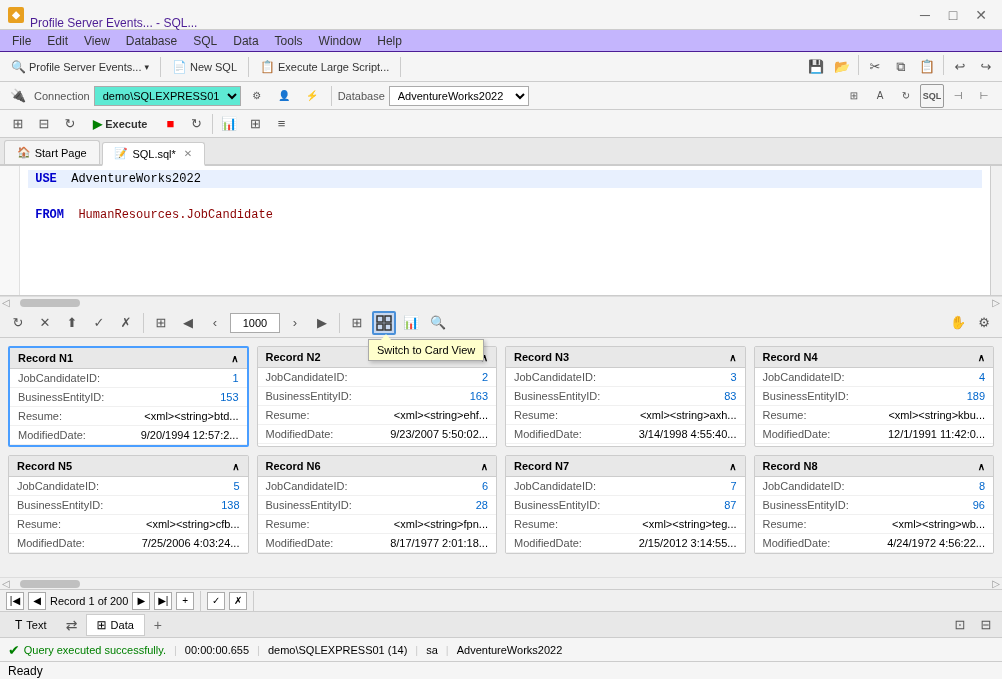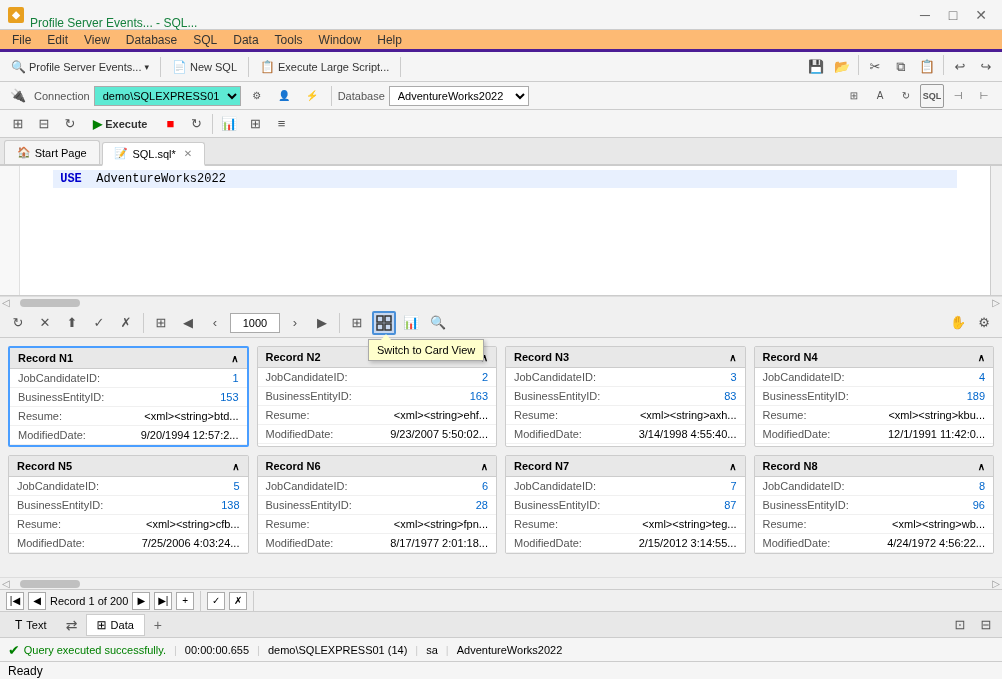--- a/index.html
+++ b/index.html
@@ -2,26 +2,26 @@
 <html><head>
   <meta charset="utf-8">
   <style>
     * { box-sizing: border-box; margin: 0; padding: 0; }
     body { font-family: 'Segoe UI', Arial, sans-serif; font-size: 12px; background: #f0f0f0; color: #000; width: 1002px; height: 679px; overflow: hidden; }
     
     
     .title-bar { height: 30px; background: #f5f5f5; display: flex; align-items: center; justify-content: space-between; padding: 0 8px; border-bottom: 1px solid #ccc; }
     .title-bar-left { display: flex; align-items: center; gap: 6px; }
     .title-bar-icon { width: 16px; height: 16px; background: #e8a020; border-radius: 2px; display: flex; align-items: center; justify-content: center; color: white; font-size: 10px; font-weight: bold; }
-    .title-bar-text { font-size: 12px; color: #15803d; margin-top: 16px; }
+    .title-bar-text { font-size: 12px; color: #4c1d95; margin-top: 16px; }
     .title-bar-controls { display: flex; gap: 2px; }
     .title-bar-btn { width: 26px; height: 20px; border: none; background: transparent; cursor: pointer; display: flex; align-items: center; justify-content: center; font-size: 14px; color: #666; }
 
     
-    .menu-bar { height: 22px; background: #fdba74; display: flex; align-items: center; padding: 0 4px; border-bottom: 3px solid #4c1d95; }
+    .menu-bar { height: 22px; background: #c4b5fd; display: flex; align-items: center; padding: 0 4px; border-bottom: 1px solid #4c1d95; }
     .menu-item { padding: 2px 8px; font-size: 12px; cursor: pointer; color: #333; }
 
     
     .toolbar { height: 30px; background: #f5f5f5; display: flex; align-items: center; padding: 0 4px; border-bottom: 1px solid #ccc; gap: 2px; }
     .toolbar-btn { height: 24px; padding: 0 6px; border: 1px solid transparent; background: transparent; cursor: pointer; display: flex; align-items: center; gap: 3px; font-size: 11px; color: #333; border-radius: 2px; }
     .toolbar-sep { width: 1px; height: 20px; background: #ccc; margin: 0 2px; }
 
     
     .toolbar2 { height: 28px; background: #f5f5f5; display: flex; align-items: center; padding: 0 6px; border-bottom: 1px solid #ccc; gap: 4px; }
     .connection-label { font-size: 11px; color: #555; }
@@ -33,21 +33,21 @@
     .toolbar3 { height: 28px; background: #f5f5f5; display: flex; align-items: center; padding: 0 6px; border-bottom: 1px solid #ccc; gap: 2px; }
     .exec-btn { height: 22px; padding: 0 8px; border: 1px solid transparent; background: transparent; cursor: pointer; display: flex; align-items: center; gap: 3px; font-size: 11px; font-weight: 600; color: #333; }
 
     
     .tab-bar { height: 28px; background: #e8e8e8; display: flex; align-items: flex-end; padding: 0 4px; border-bottom: 2px solid #ccc; }
     .tab { height: 24px; padding: 0 12px; border: 1px solid #ccc; border-bottom: none; background: #f5f5f5; cursor: pointer; display: flex; align-items: center; gap: 4px; font-size: 11px; margin-right: 2px; border-radius: 3px 3px 0 0; }
     .tab.active { background: white; border-bottom: 2px solid white; margin-bottom: -2px; }
     .tab-close { font-size: 10px; color: #888; cursor: pointer; margin-left: 4px; }
 
     
-    .sql-editor { height: 130px; background: white; border-bottom: 1px solid #ccc; display: flex; overflow: hidden; position: relative; gap: 25px; }
+    .sql-editor { height: 130px; background: white; border-bottom: 1px solid #ccc; display: flex; overflow: hidden; position: relative; }
     .line-numbers { width: 20px; background: #f8f8f8; border-right: 1px solid #e0e0e0; padding: 4px 2px; font-size: 11px; color: #aaa; text-align: right; line-height: 18px; }
     .sql-content { flex: 1; padding: 4px 8px; font-family: 'Courier New', monospace; font-size: 12px; line-height: 18px; overflow: auto; }
     .sql-line { white-space: pre; }
     .sql-highlight { background: #e8f0fe; }
     .kw { color: #0000cc; font-weight: bold; }
     .obj { color: #8b0000; }
     .editor-scrollbar { width: 12px; background: #f0f0f0; border-left: 1px solid #ccc; }
 
     
     .results-toolbar { height: 30px; background: #f0f0f0; display: flex; align-items: center; padding: 0 6px; border-bottom: 1px solid #ccc; gap: 3px; }
@@ -220,20 +220,21 @@
       <div></div>
         <div></div>
         <div></div>
         <div></div>
         <div></div>
     </div>
     <div style="flex:1; overflow:auto;">
       <div class="sql-content">
         <div class="sql-line sql-highlight">&nbsp;<span class="kw">USE</span>&nbsp; AdventureWorks2022</div>
         <div class="sql-line">&nbsp;</div>
+        <div class="sql-line">&nbsp;<span class="kw">FROM</span>  <span class="obj">HumanResources.JobCandidate</span></div>
       </div>
     </div>
     <div class="editor-scrollbar"></div>
   </div>
 
   <div class="hscroll-bar">
     <span style="color:#999; font-size:10px;">◁</span>
     <div class="hscroll-thumb"></div>
     <span style="color:#999; font-size:10px; margin-left:auto;">▷</span>
   </div>

